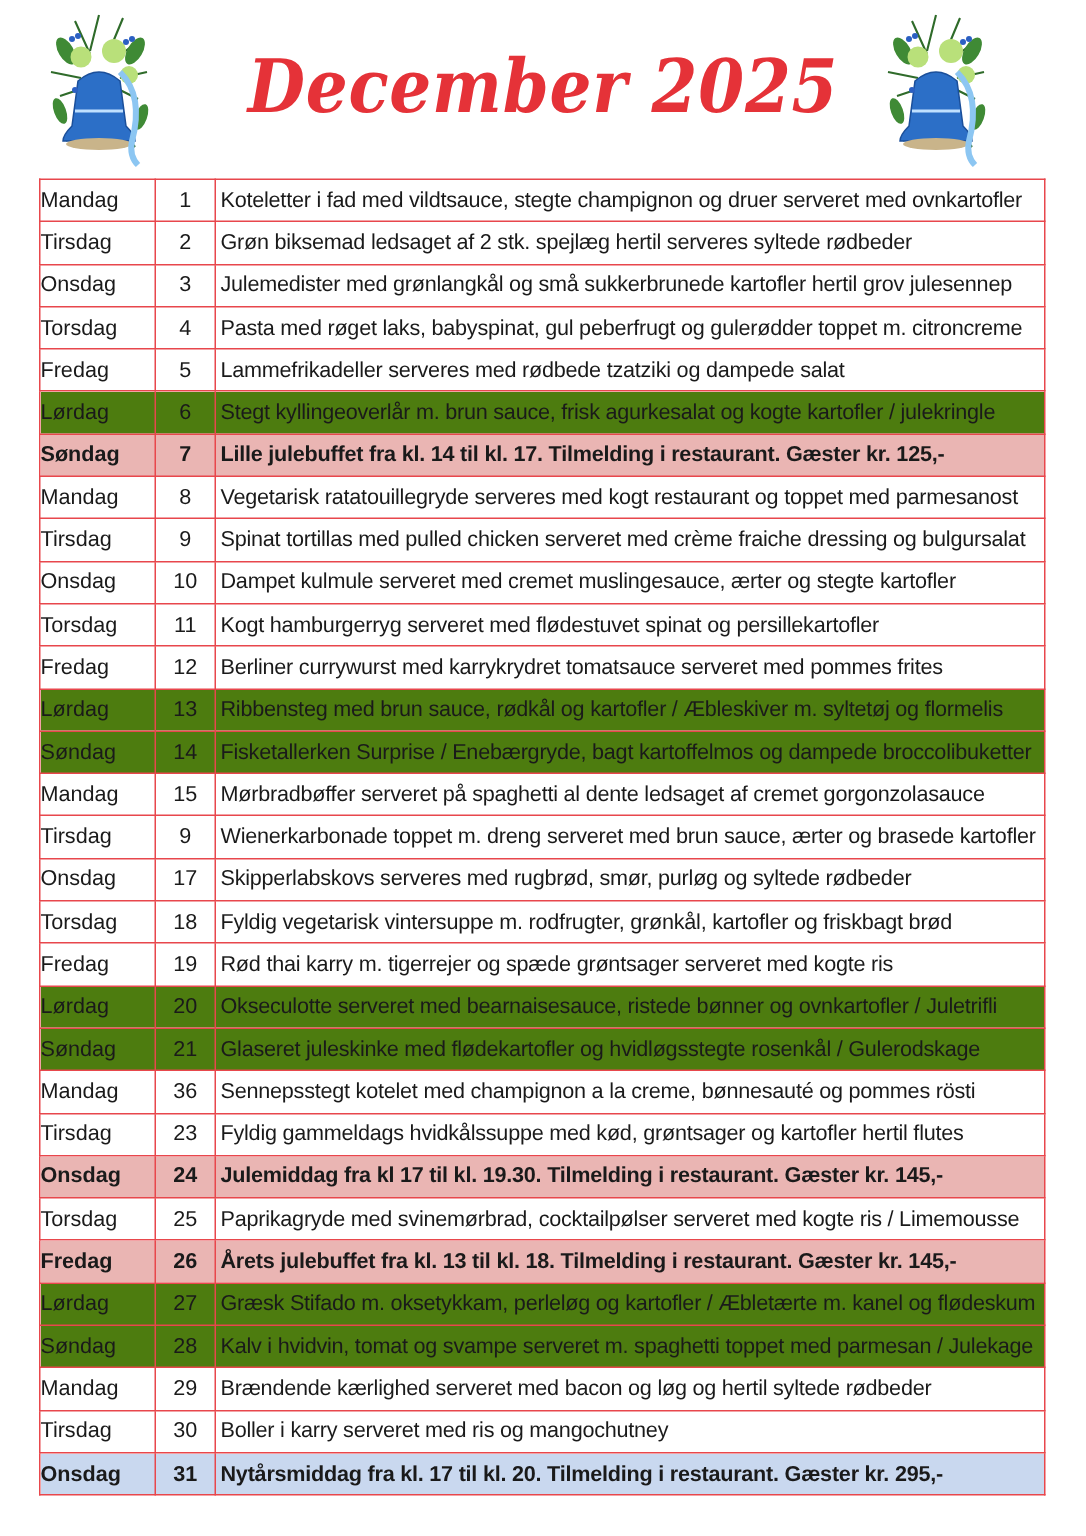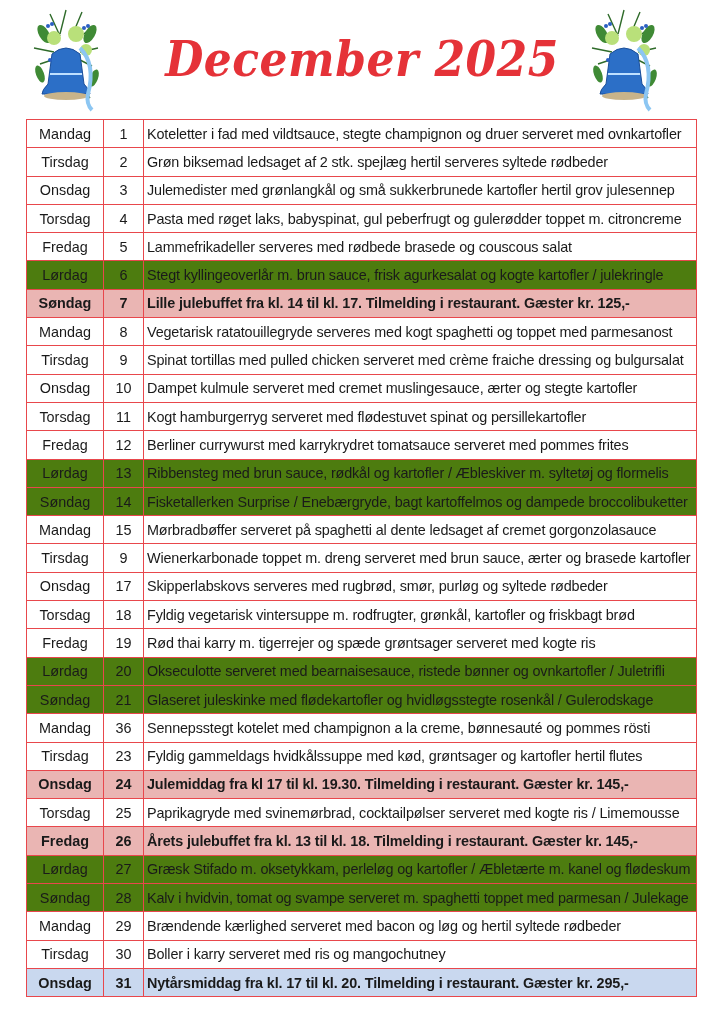--- a/index.html
+++ b/index.html
@@ -10,21 +10,21 @@
            font-family: "DejaVu Serif", serif; font-style: italic; font-weight: bold;
            font-size: 44px; color: #e53238; letter-spacing: 0.5px;
            transform: scaleY(1.12); transform-origin: center top; }
   .deco { position: absolute; top: 4px; width: 72px; height: 114px; }
   .deco.left { left: 30px; }
   .deco.right { left: 588px; }
   table.menu { position: absolute; left: 26px; top: 119px; width: 671px;
                border-collapse: collapse; table-layout: fixed; }
   table.menu td { border: 1px solid #e8474c; height: 27.3px; padding: 0;
                   font-size: 14.4px; color: #1a1a1a; white-space: nowrap; overflow: hidden; }
-  td.day { width: 76px; text-align: center; }
+  td.day { width: 76px; }
   td.num { width: 39px; text-align: center; }
   td.dish { padding-left: 3px !important; letter-spacing: -0.15px; }
   tr.weekend td { background: #4d7c0f; }
   tr.event td { background: #eab5b3; font-weight: bold; }
   tr.newyear td { background: #c9d8ef; font-weight: bold; }
 </style>
 </head>
 <body>
 
 <div class="header">
@@ -107,36 +107,36 @@
         <td class="dish">Julemedister med grønlangkål og små sukkerbrunede kartofler hertil grov julesennep</td>
       </tr>
       <tr class="normal">
         <td class="day">Torsdag</td>
         <td class="num">4</td>
         <td class="dish">Pasta med røget laks, babyspinat, gul peberfrugt og gulerødder toppet m. citroncreme</td>
       </tr>
       <tr class="normal">
         <td class="day">Fredag</td>
         <td class="num">5</td>
-        <td class="dish">Lammefrikadeller serveres med rødbede brasede og couscous salat</td>
+        <td class="dish">Lammefrikadeller serveres med rødbede tzatziki og dampede salat</td>
       </tr>
       <tr class="weekend">
         <td class="day">Lørdag</td>
         <td class="num">6</td>
         <td class="dish">Stegt kyllingeoverlår m. brun sauce, frisk agurkesalat og kogte kartofler / julekringle</td>
       </tr>
       <tr class="event">
         <td class="day">Søndag</td>
         <td class="num">7</td>
         <td class="dish">Lille julebuffet fra kl. 14 til kl. 17. Tilmelding i restaurant. Gæster kr. 125,-</td>
       </tr>
       <tr class="normal">
         <td class="day">Mandag</td>
         <td class="num">8</td>
-        <td class="dish">Vegetarisk ratatouillegryde serveres med kogt spaghetti og toppet med parmesanost</td>
+        <td class="dish">Vegetarisk ratatouillegryde serveres med kogt restaurant og toppet med parmesanost</td>
       </tr>
       <tr class="normal">
         <td class="day">Tirsdag</td>
         <td class="num">9</td>
         <td class="dish">Spinat tortillas med pulled chicken serveret med crème fraiche dressing og bulgursalat</td>
       </tr>
       <tr class="normal">
         <td class="day">Onsdag</td>
         <td class="num">10</td>
         <td class="dish">Dampet kulmule serveret med cremet muslingesauce, ærter og stegte kartofler</td>

